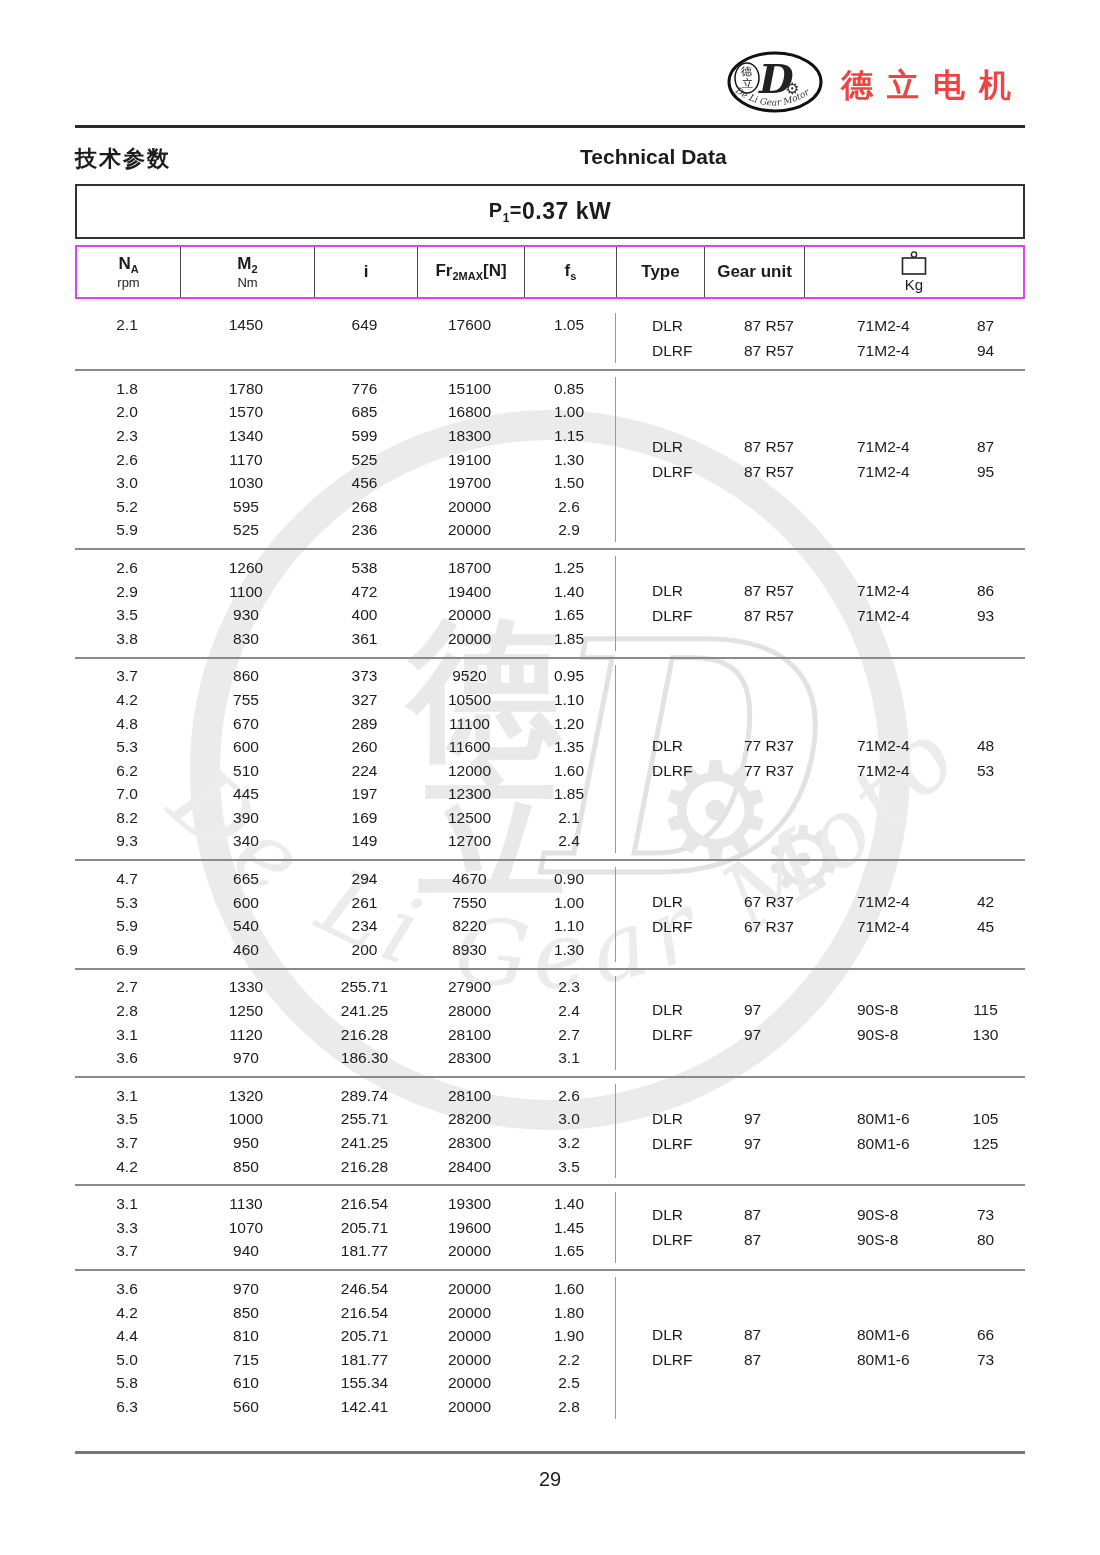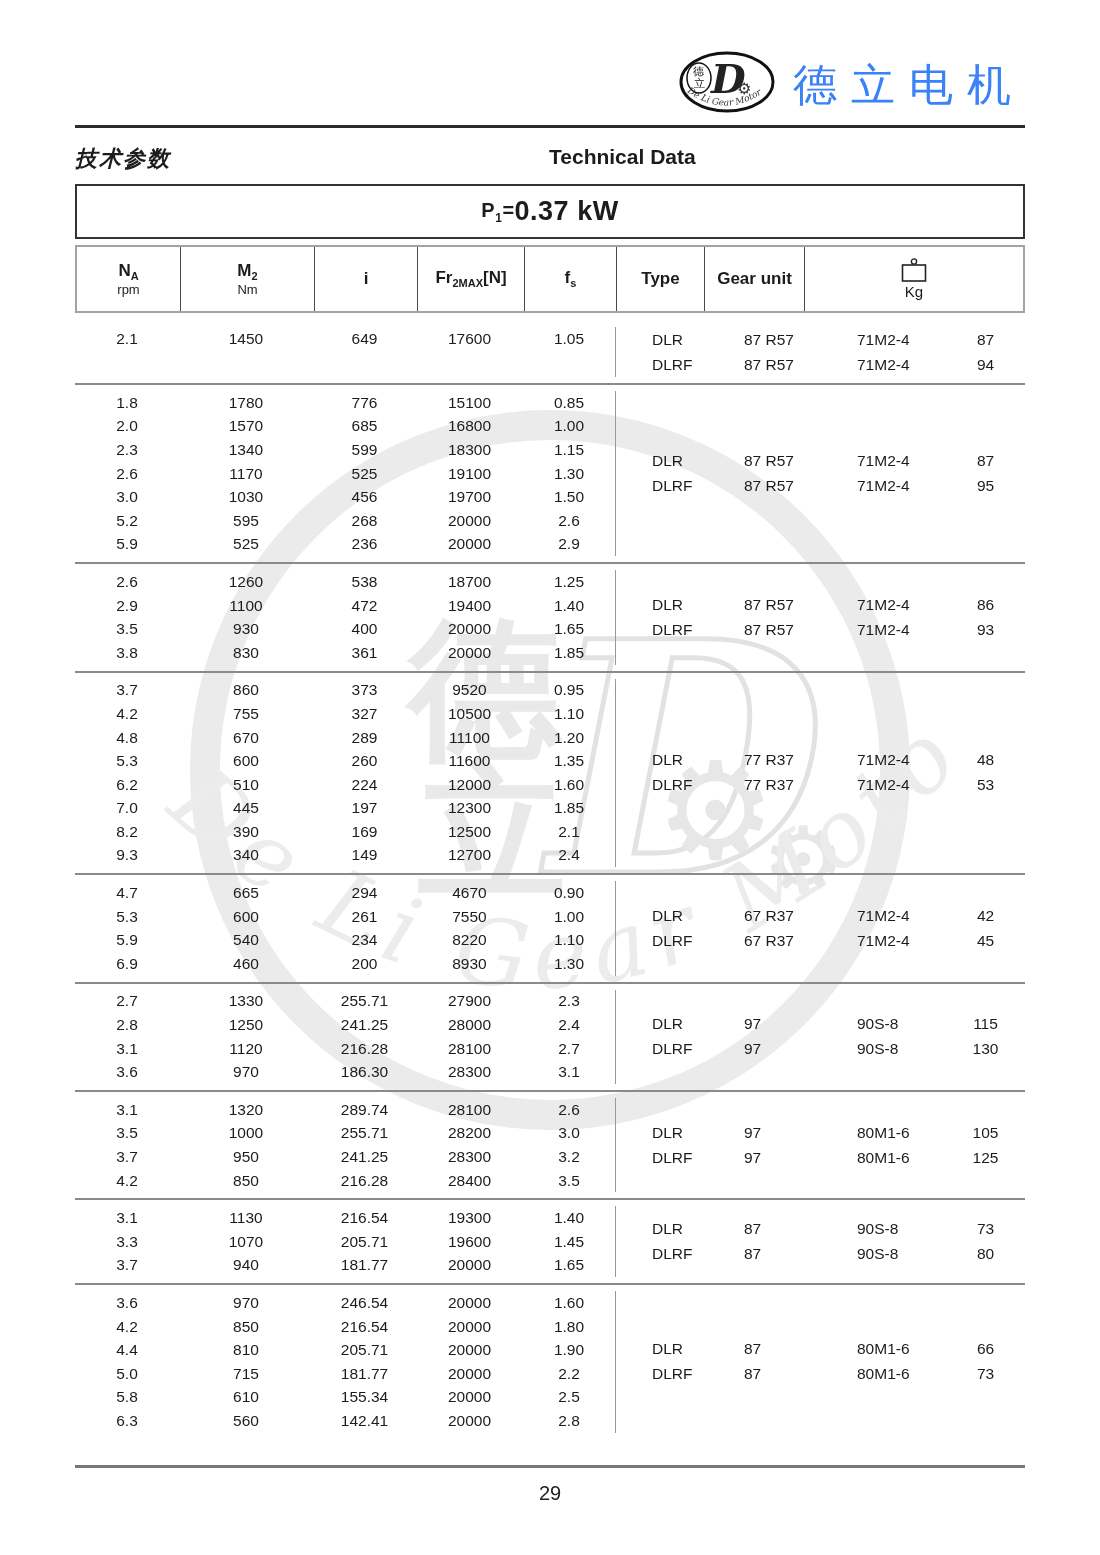--- a/index.html
+++ b/index.html
@@ -14,41 +14,41 @@
   .page { position:relative; width:1100px; height:1555px; padding:48px 75px 0 75px; z-index:1; }
 
   
   .watermark { position:absolute; left:0; top:0; width:1100px; height:1555px; z-index:0; pointer-events:none; }
 
   
   .top-header { position:relative; height:77px; }
   .logo-wrap { position:absolute; right:0; top:0; display:flex; align-items:center; gap:14px; }
   .brand-name {
     font-family:"DejaVu Serif", serif;
-    font-size:44px; font-weight:normal; letter-spacing:14px;
-    color:#3b82f6; line-height:70px; white-space:nowrap;
+    font-size:32px; font-weight:bold; letter-spacing:14px;
+    color:#ef4444; line-height:70px; white-space:nowrap;
   }
   .header-rule { height:3px; background:#2b2b2b; margin-top:0; }
 
   
   .title-row { position:relative; height:44px; margin-top:12px; }
-  .title-cn { position:absolute; left:0; top:4px; font-size:22px; font-weight:bold; letter-spacing:2px;font-style:italic; }
-  .title-en { position:absolute; left:474px; top:5px; font-size:21px; font-weight:bold; }
+  .title-cn { position:absolute; left:0; top:4px; font-size:22px; font-weight:bold; letter-spacing:2px; }
+  .title-en { position:absolute; left:505px; top:5px; font-size:21px; font-weight:bold; }
 
   
   .power-box {
     height:55px; border:2px solid #333; background:transparent;
     display:flex; align-items:center; justify-content:center;
   }
   .power-label { font-size:20px; font-weight:bold; letter-spacing:0.5px; }
   .power-label sub { font-size:12px; font-weight:bold; }
-  .power-value { font-size:27px; font-weight:bold; letter-spacing:0.5px; }
+  .power-value { font-size:23px; font-weight:bold; letter-spacing:0.5px; }
 
   
-  .thead { display:flex; height:68px; border:2px solid #a3a3a3; margin-top:6px; background:transparent; }
+  .thead { display:flex; height:54px; border:2px solid #d946ef; margin-top:6px; background:transparent; }
   .th {
     border-right:1.5px solid #4a4a4a;
     display:flex; flex-direction:column; align-items:center; justify-content:center;
     line-height:1.15;
   }
   .th:last-child { border-right:none; }
   .th .main { font-size:17px; font-weight:bold; }
   .th .main sub { font-size:11px; font-weight:bold; }
   .th .unit { font-size:13px; color:#222; }
   .w0{width:104px}.w1{width:134px}.w2{width:103px}.w3{width:107px}.w4{width:92px}

